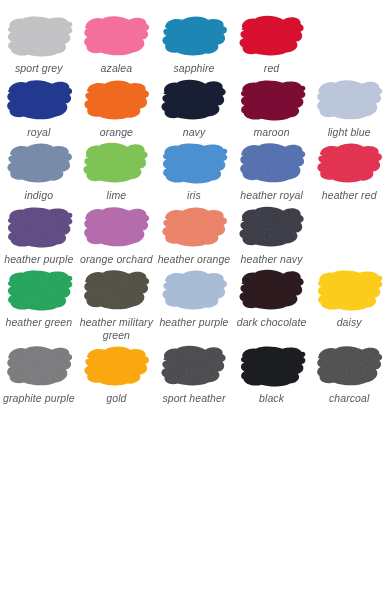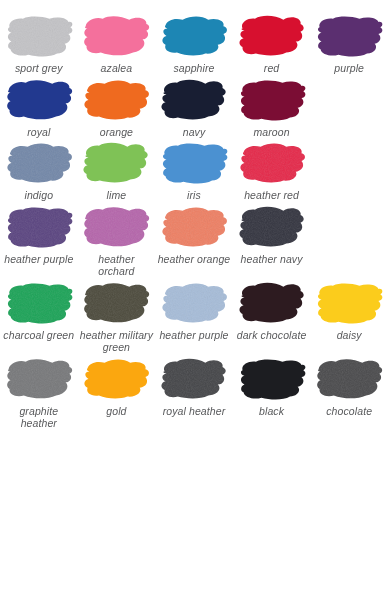--- a/index.html
+++ b/index.html
@@ -100,29 +100,20 @@
       </div>
       <div class="cell">
         <div class="swatch-wrap">
           <svg viewBox="0 0 78 44" preserveAspectRatio="none">
             <defs></defs>
             <path d="M6,15 C3,10 11,5 19,6 C27,2 41,3 49,7 C58,2 69,6 67,11 C72,13 71,17 67,18 C71,22 68,27 62,27 C67,31 61,37 52,37 C43,41 28,40 20,38 C12,40 5,37 6,32 C1,30 2,25 7,24 C2,22 3,17 8,17 C4,16 4,15 6,15 Z" fill="#d7102f" transform="translate(2,1)"></path>
           </svg>
         </div>
         <div class="label">red</div>
       </div>
-      <div class="cell">
-        <div class="swatch-wrap">
-          <svg viewBox="0 0 78 44" preserveAspectRatio="none">
-            <defs></defs>
-            <path d="M6,14 C4,9 12,5 20,6 C28,3 40,4 48,6 C56,4 66,5 68,9 C72,8 74,12 70,14 C74,16 72,20 68,20 C72,23 70,28 64,29 C68,32 64,38 56,38 C48,42 34,41 26,39 C18,41 8,39 7,34 C3,33 4,28 8,27 C3,25 3,20 8,19 C4,18 3,15 6,14 Z" fill="#5b2f70" transform="translate(2,1)"></path>
-          </svg>
-        </div>
-        <div class="label">purple</div>
-      </div>
     </div>
     <div class="row row-2">
       <div class="cell">
         <div class="swatch-wrap">
           <svg viewBox="0 0 78 44" preserveAspectRatio="none">
             <defs></defs>
             <path d="M5,13 C6,8 14,4 23,6 C31,2 44,4 51,7 C60,3 70,6 69,11 C73,12 73,16 69,17 C73,20 70,25 65,25 C70,29 65,36 55,37 C45,41 30,40 21,37 C13,39 5,36 6,31 C2,29 3,24 7,23 C2,21 3,16 7,15 C4,15 4,14 5,13 Z" fill="#22398f" transform="translate(2,1)"></path>
           </svg>
         </div>
         <div class="label">royal</div>
@@ -147,20 +138,29 @@
       </div>
       <div class="cell">
         <div class="swatch-wrap">
           <svg viewBox="0 0 78 44" preserveAspectRatio="none">
             <defs></defs>
             <path d="M6,14 C4,9 12,5 20,6 C28,3 40,4 48,6 C56,4 66,5 68,9 C72,8 74,12 70,14 C74,16 72,20 68,20 C72,23 70,28 64,29 C68,32 64,38 56,38 C48,42 34,41 26,39 C18,41 8,39 7,34 C3,33 4,28 8,27 C3,25 3,20 8,19 C4,18 3,15 6,14 Z" fill="#7b0d34" transform="translate(2,1)"></path>
           </svg>
         </div>
         <div class="label">maroon</div>
       </div>
+      <div class="cell">
+        <div class="swatch-wrap">
+          <svg viewBox="0 0 78 44" preserveAspectRatio="none">
+            <defs></defs>
+            <path d="M5,13 C6,8 14,4 23,6 C31,2 44,4 51,7 C60,3 70,6 69,11 C73,12 73,16 69,17 C73,20 70,25 65,25 C70,29 65,36 55,37 C45,41 30,40 21,37 C13,39 5,36 6,31 C2,29 3,24 7,23 C2,21 3,16 7,15 C4,15 4,14 5,13 Z" fill="#bcc6da" transform="translate(2,1)"></path>
+          </svg>
+        </div>
+        <div class="label">light blue</div>
+      </div>
     </div>
     <div class="row row-3">
       <div class="cell">
         <div class="swatch-wrap">
           <svg viewBox="0 0 78 44" preserveAspectRatio="none">
             <defs>
               <filter id="texsw10" x="-10%" y="-10%" width="120%" height="120%">
                 <feTurbulence type="fractalNoise" baseFrequency="0.9" numOctaves="3" result="n"></feTurbulence>
                 <feColorMatrix in="n" type="saturate" values="0"></feColorMatrix>
                 <feComposite in2="SourceGraphic" operator="in"></feComposite>
@@ -189,20 +189,38 @@
             <defs></defs>
             <path d="M6,14 C4,9 12,5 20,6 C28,3 40,4 48,6 C56,4 66,5 68,9 C72,8 74,12 70,14 C74,16 72,20 68,20 C72,23 70,28 64,29 C68,32 64,38 56,38 C48,42 34,41 26,39 C18,41 8,39 7,34 C3,33 4,28 8,27 C3,25 3,20 8,19 C4,18 3,15 6,14 Z" fill="#4b91d1" transform="translate(2,1)"></path>
           </svg>
         </div>
         <div class="label">iris</div>
       </div>
       <div class="cell">
         <div class="swatch-wrap">
           <svg viewBox="0 0 78 44" preserveAspectRatio="none">
             <defs>
+              <filter id="texsw13" x="-10%" y="-10%" width="120%" height="120%">
+                <feTurbulence type="fractalNoise" baseFrequency="0.9" numOctaves="3" result="n"></feTurbulence>
+                <feColorMatrix in="n" type="saturate" values="0"></feColorMatrix>
+                <feComposite in2="SourceGraphic" operator="in"></feComposite>
+              </filter>
+            </defs>
+            <path d="M5,13 C6,8 14,4 23,6 C31,2 44,4 51,7 C60,3 70,6 69,11 C73,12 73,16 69,17 C73,20 70,25 65,25 C70,29 65,36 55,37 C45,41 30,40 21,37 C13,39 5,36 6,31 C2,29 3,24 7,23 C2,21 3,16 7,15 C4,15 4,14 5,13 Z" fill="#4f6cb0" transform="translate(2,1)"></path>
+            <g clip-path="none">
+              <path d="M5,13 C6,8 14,4 23,6 C31,2 44,4 51,7 C60,3 70,6 69,11 C73,12 73,16 69,17 C73,20 70,25 65,25 C70,29 65,36 55,37 C45,41 30,40 21,37 C13,39 5,36 6,31 C2,29 3,24 7,23 C2,21 3,16 7,15 C4,15 4,14 5,13 Z" fill="#ffffff" opacity="0.16" transform="translate(2,1)" filter="url(#texsw13)"></path>
+            </g>
+          </svg>
+        </div>
+        <div class="label">heather royal</div>
+      </div>
+      <div class="cell">
+        <div class="swatch-wrap">
+          <svg viewBox="0 0 78 44" preserveAspectRatio="none">
+            <defs>
               <filter id="texsw14" x="-10%" y="-10%" width="120%" height="120%">
                 <feTurbulence type="fractalNoise" baseFrequency="0.9" numOctaves="3" result="n"></feTurbulence>
                 <feColorMatrix in="n" type="saturate" values="0"></feColorMatrix>
                 <feComposite in2="SourceGraphic" operator="in"></feComposite>
               </filter>
             </defs>
             <path d="M7,12 C9,7 17,5 25,7 C34,3 45,3 52,7 C61,5 70,8 68,13 C73,14 73,19 68,20 C72,24 69,29 62,30 C65,34 58,39 49,38 C40,41 27,40 19,37 C11,38 5,35 7,30 C2,28 3,23 8,22 C3,19 4,15 9,15 C6,14 6,13 7,12 Z" fill="#e52849" transform="translate(2,1)"></path>
             <g clip-path="none">
               <path d="M7,12 C9,7 17,5 25,7 C34,3 45,3 52,7 C61,5 70,8 68,13 C73,14 73,19 68,20 C72,24 69,29 62,30 C65,34 58,39 49,38 C40,41 27,40 19,37 C11,38 5,35 7,30 C2,28 3,23 8,22 C3,19 4,15 9,15 C6,14 6,13 7,12 Z" fill="#ffffff" opacity="0.16" transform="translate(2,1)" filter="url(#texsw14)"></path>
             </g>
@@ -239,21 +257,21 @@
                 <feColorMatrix in="n" type="saturate" values="0"></feColorMatrix>
                 <feComposite in2="SourceGraphic" operator="in"></feComposite>
               </filter>
             </defs>
             <path d="M5,13 C6,8 14,4 23,6 C31,2 44,4 51,7 C60,3 70,6 69,11 C73,12 73,16 69,17 C73,20 70,25 65,25 C70,29 65,36 55,37 C45,41 30,40 21,37 C13,39 5,36 6,31 C2,29 3,24 7,23 C2,21 3,16 7,15 C4,15 4,14 5,13 Z" fill="#b565ab" transform="translate(2,1)"></path>
             <g clip-path="none">
               <path d="M5,13 C6,8 14,4 23,6 C31,2 44,4 51,7 C60,3 70,6 69,11 C73,12 73,16 69,17 C73,20 70,25 65,25 C70,29 65,36 55,37 C45,41 30,40 21,37 C13,39 5,36 6,31 C2,29 3,24 7,23 C2,21 3,16 7,15 C4,15 4,14 5,13 Z" fill="#ffffff" opacity="0.16" transform="translate(2,1)" filter="url(#texsw17)"></path>
             </g>
           </svg>
         </div>
-        <div class="label">heather orchard</div>
+        <div class="label">orange orchard</div>
       </div>
       <div class="cell">
         <div class="swatch-wrap">
           <svg viewBox="0 0 78 44" preserveAspectRatio="none">
             <defs>
               <filter id="texsw18" x="-10%" y="-10%" width="120%" height="120%">
                 <feTurbulence type="fractalNoise" baseFrequency="0.9" numOctaves="3" result="n"></feTurbulence>
                 <feColorMatrix in="n" type="saturate" values="0"></feColorMatrix>
                 <feComposite in2="SourceGraphic" operator="in"></feComposite>
               </filter>
@@ -295,21 +313,21 @@
                 <feColorMatrix in="n" type="saturate" values="0"></feColorMatrix>
                 <feComposite in2="SourceGraphic" operator="in"></feComposite>
               </filter>
             </defs>
             <path d="M6,14 C4,9 12,5 20,6 C28,3 40,4 48,6 C56,4 66,5 68,9 C72,8 74,12 70,14 C74,16 72,20 68,20 C72,23 70,28 64,29 C68,32 64,38 56,38 C48,42 34,41 26,39 C18,41 8,39 7,34 C3,33 4,28 8,27 C3,25 3,20 8,19 C4,18 3,15 6,14 Z" fill="#1ba357" transform="translate(2,1)"></path>
             <g clip-path="none">
               <path d="M6,14 C4,9 12,5 20,6 C28,3 40,4 48,6 C56,4 66,5 68,9 C72,8 74,12 70,14 C74,16 72,20 68,20 C72,23 70,28 64,29 C68,32 64,38 56,38 C48,42 34,41 26,39 C18,41 8,39 7,34 C3,33 4,28 8,27 C3,25 3,20 8,19 C4,18 3,15 6,14 Z" fill="#ffffff" opacity="0.16" transform="translate(2,1)" filter="url(#texsw20)"></path>
             </g>
           </svg>
         </div>
-        <div class="label">charcoal green</div>
+        <div class="label">heather green</div>
       </div>
       <div class="cell">
         <div class="swatch-wrap">
           <svg viewBox="0 0 78 44" preserveAspectRatio="none">
             <defs>
               <filter id="texsw21" x="-10%" y="-10%" width="120%" height="120%">
                 <feTurbulence type="fractalNoise" baseFrequency="0.9" numOctaves="3" result="n"></feTurbulence>
                 <feColorMatrix in="n" type="saturate" values="0"></feColorMatrix>
                 <feComposite in2="SourceGraphic" operator="in"></feComposite>
               </filter>
@@ -369,21 +387,21 @@
                 <feColorMatrix in="n" type="saturate" values="0"></feColorMatrix>
                 <feComposite in2="SourceGraphic" operator="in"></feComposite>
               </filter>
             </defs>
             <path d="M5,13 C6,8 14,4 23,6 C31,2 44,4 51,7 C60,3 70,6 69,11 C73,12 73,16 69,17 C73,20 70,25 65,25 C70,29 65,36 55,37 C45,41 30,40 21,37 C13,39 5,36 6,31 C2,29 3,24 7,23 C2,21 3,16 7,15 C4,15 4,14 5,13 Z" fill="#77787a" transform="translate(2,1)"></path>
             <g clip-path="none">
               <path d="M5,13 C6,8 14,4 23,6 C31,2 44,4 51,7 C60,3 70,6 69,11 C73,12 73,16 69,17 C73,20 70,25 65,25 C70,29 65,36 55,37 C45,41 30,40 21,37 C13,39 5,36 6,31 C2,29 3,24 7,23 C2,21 3,16 7,15 C4,15 4,14 5,13 Z" fill="#ffffff" opacity="0.16" transform="translate(2,1)" filter="url(#texsw25)"></path>
             </g>
           </svg>
         </div>
-        <div class="label">graphite heather</div>
+        <div class="label">graphite purple</div>
       </div>
       <div class="cell">
         <div class="swatch-wrap">
           <svg viewBox="0 0 78 44" preserveAspectRatio="none">
             <defs></defs>
             <path d="M7,12 C9,7 17,5 25,7 C34,3 45,3 52,7 C61,5 70,8 68,13 C73,14 73,19 68,20 C72,24 69,29 62,30 C65,34 58,39 49,38 C40,41 27,40 19,37 C11,38 5,35 7,30 C2,28 3,23 8,22 C3,19 4,15 9,15 C6,14 6,13 7,12 Z" fill="#fba70f" transform="translate(2,1)"></path>
           </svg>
         </div>
         <div class="label">gold</div>
       </div>
@@ -396,21 +414,21 @@
                 <feColorMatrix in="n" type="saturate" values="0"></feColorMatrix>
                 <feComposite in2="SourceGraphic" operator="in"></feComposite>
               </filter>
             </defs>
             <path d="M6,15 C3,10 11,5 19,6 C27,2 41,3 49,7 C58,2 69,6 67,11 C72,13 71,17 67,18 C71,22 68,27 62,27 C67,31 61,37 52,37 C43,41 28,40 20,38 C12,40 5,37 6,32 C1,30 2,25 7,24 C2,22 3,17 8,17 C4,16 4,15 6,15 Z" fill="#444548" transform="translate(2,1)"></path>
             <g clip-path="none">
               <path d="M6,15 C3,10 11,5 19,6 C27,2 41,3 49,7 C58,2 69,6 67,11 C72,13 71,17 67,18 C71,22 68,27 62,27 C67,31 61,37 52,37 C43,41 28,40 20,38 C12,40 5,37 6,32 C1,30 2,25 7,24 C2,22 3,17 8,17 C4,16 4,15 6,15 Z" fill="#ffffff" opacity="0.16" transform="translate(2,1)" filter="url(#texsw27)"></path>
             </g>
           </svg>
         </div>
-        <div class="label">royal heather</div>
+        <div class="label">sport heather</div>
       </div>
       <div class="cell">
         <div class="swatch-wrap">
           <svg viewBox="0 0 78 44" preserveAspectRatio="none">
             <defs></defs>
             <path d="M6,14 C4,9 12,5 20,6 C28,3 40,4 48,6 C56,4 66,5 68,9 C72,8 74,12 70,14 C74,16 72,20 68,20 C72,23 70,28 64,29 C68,32 64,38 56,38 C48,42 34,41 26,39 C18,41 8,39 7,34 C3,33 4,28 8,27 C3,25 3,20 8,19 C4,18 3,15 6,14 Z" fill="#1c1d21" transform="translate(2,1)"></path>
           </svg>
         </div>
         <div class="label">black</div>
       </div>
@@ -423,16 +441,16 @@
                 <feColorMatrix in="n" type="saturate" values="0"></feColorMatrix>
                 <feComposite in2="SourceGraphic" operator="in"></feComposite>
               </filter>
             </defs>
             <path d="M5,13 C6,8 14,4 23,6 C31,2 44,4 51,7 C60,3 70,6 69,11 C73,12 73,16 69,17 C73,20 70,25 65,25 C70,29 65,36 55,37 C45,41 30,40 21,37 C13,39 5,36 6,31 C2,29 3,24 7,23 C2,21 3,16 7,15 C4,15 4,14 5,13 Z" fill="#4a4a4c" transform="translate(2,1)"></path>
             <g clip-path="none">
               <path d="M5,13 C6,8 14,4 23,6 C31,2 44,4 51,7 C60,3 70,6 69,11 C73,12 73,16 69,17 C73,20 70,25 65,25 C70,29 65,36 55,37 C45,41 30,40 21,37 C13,39 5,36 6,31 C2,29 3,24 7,23 C2,21 3,16 7,15 C4,15 4,14 5,13 Z" fill="#ffffff" opacity="0.16" transform="translate(2,1)" filter="url(#texsw29)"></path>
             </g>
           </svg>
         </div>
-        <div class="label">chocolate</div>
+        <div class="label">charcoal</div>
       </div>
     </div>
   </div>
 
 </body></html>

